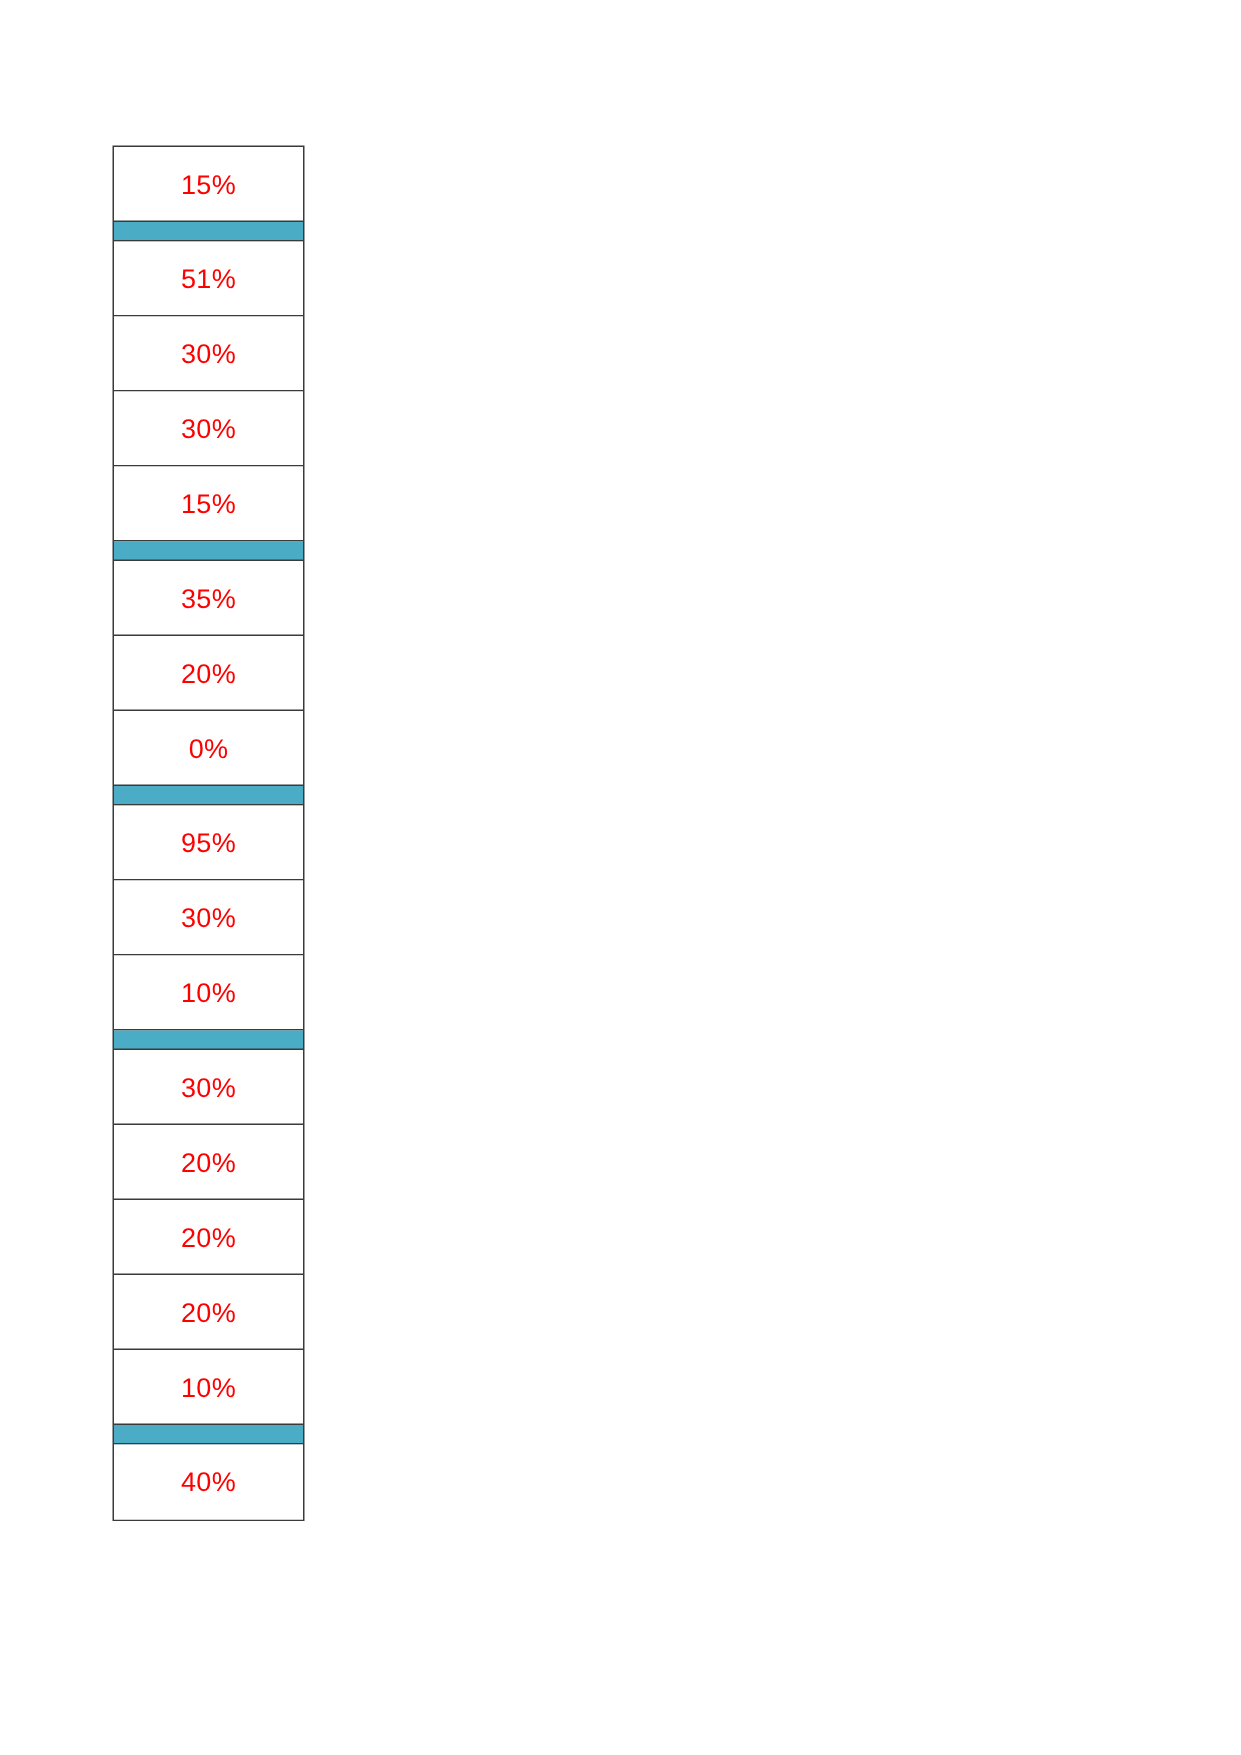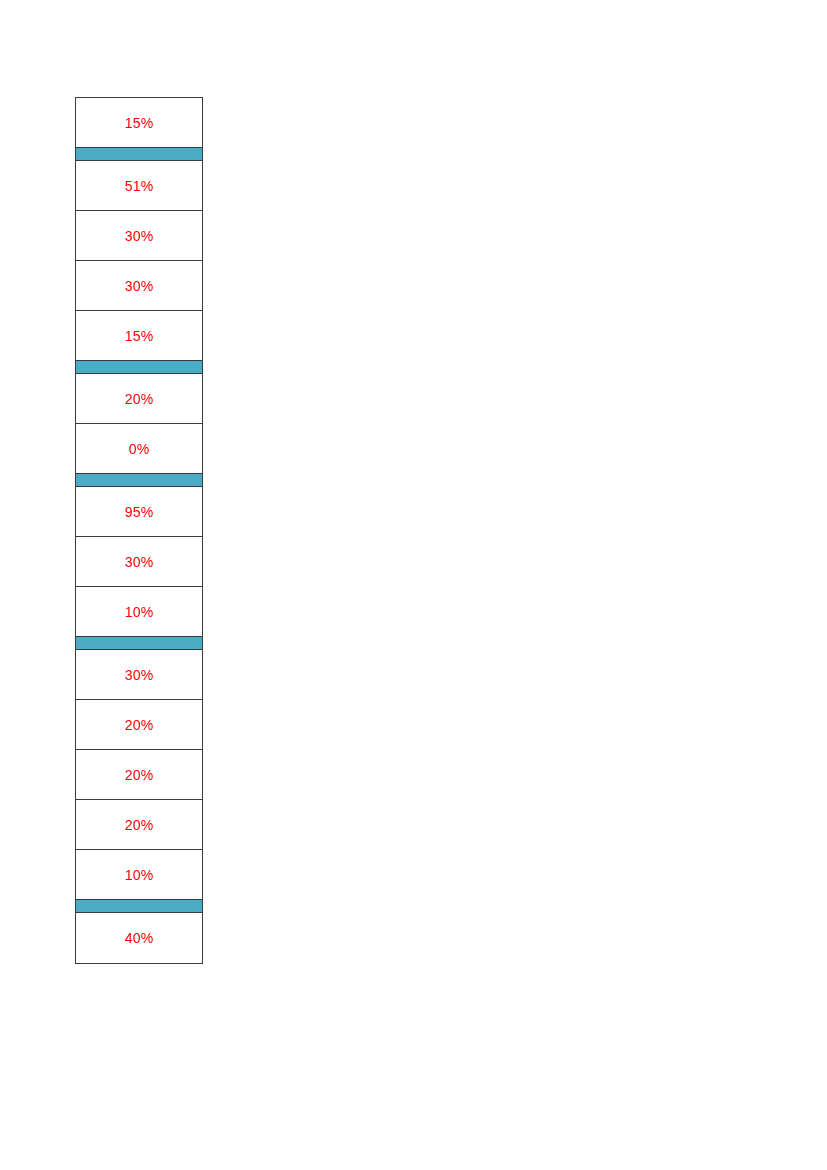--- a/index.html
+++ b/index.html
@@ -34,21 +34,21 @@
     display: flex;
     align-items: center;
     justify-content: center;
     background: #FFFFFF;
   }
   .pct-row:last-child {
     border-bottom: none;
   }
   .pct-value {
     color: #FF0000;
-    font-size: 14px;
+    font-size: 18px;
     line-height: 1;
     letter-spacing: 0.2px;
     font-family: "Liberation Sans", sans-serif;
   }
 
   
   .separator-row {
     box-sizing: border-box;
     height: 13px;
     background: #4BACC6;
@@ -69,20 +69,23 @@
     <div class="pct-row">
       <span class="pct-value">30%</span>
     </div>
     <div class="pct-row">
       <span class="pct-value">30%</span>
     </div>
     <div class="pct-row">
       <span class="pct-value">15%</span>
     </div>
     <div class="separator-row"></div>
+    <div class="pct-row">
+      <span class="pct-value">35%</span>
+    </div>
     <div class="pct-row">
       <span class="pct-value">20%</span>
     </div>
     <div class="pct-row">
       <span class="pct-value">0%</span>
     </div>
     <div class="separator-row"></div>
     <div class="pct-row">
       <span class="pct-value">95%</span>
     </div>

